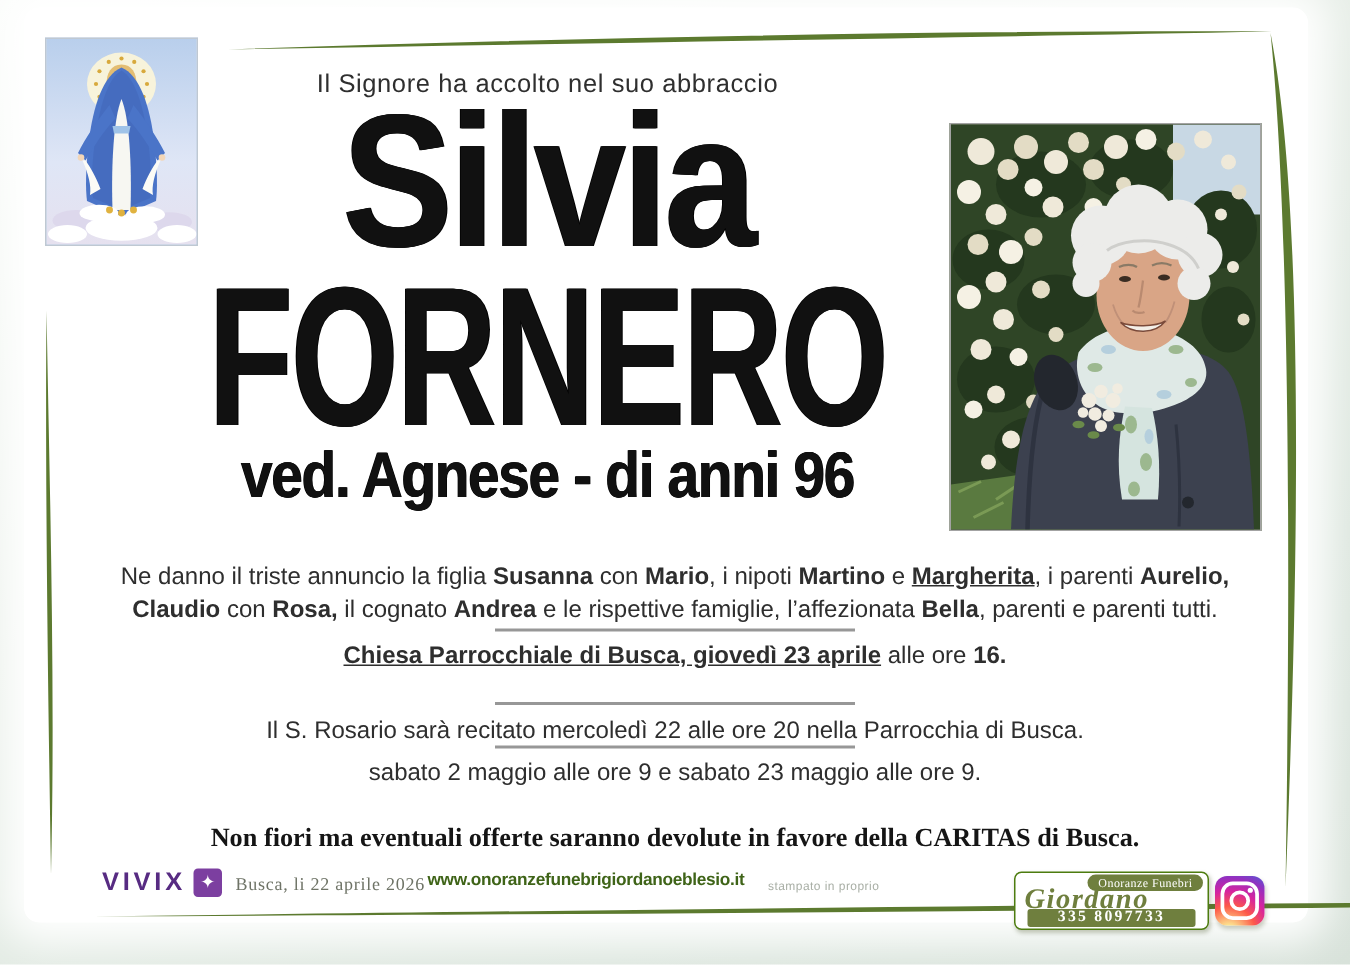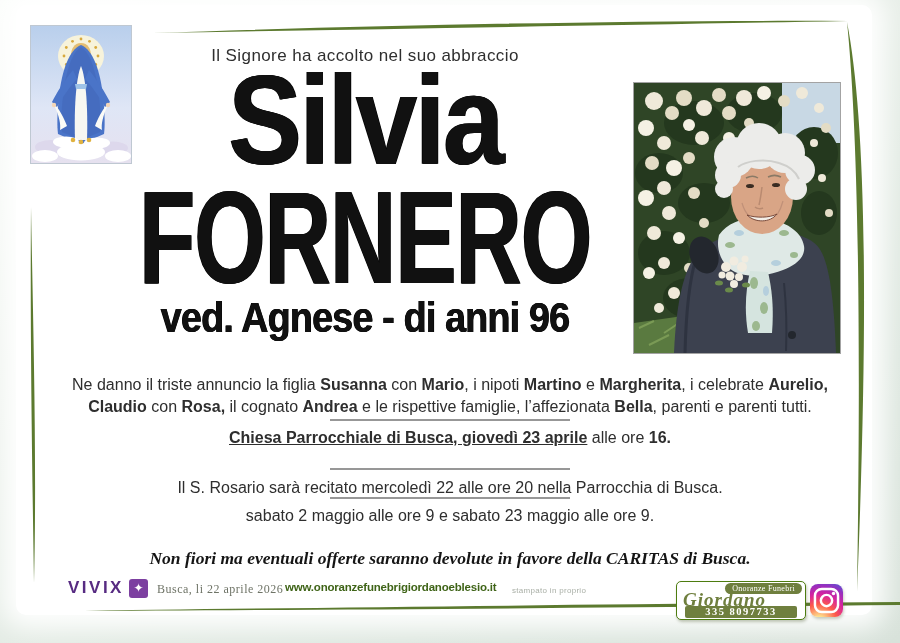--- a/index.html
+++ b/index.html
@@ -39,21 +39,21 @@
   .portrait{position:absolute;left:633px;top:82px;width:206px;height:270px;border:1px solid #a3a3a3;background:#33491f;}
   .madonna svg,.portrait svg{display:block;}
 
   
   .bodytext{position:absolute;left:35px;top:0;width:830px;text-align:center;color:#2e2e2e;font-size:16px;}
   .bodytext div.par{position:absolute;width:100%;line-height:22px;white-space:nowrap;}
   .p1{top:374px;}
   .p2{top:427px;}
   .p3{top:477px;}
   .p4{top:505px;}
-  .p5{top:547px;font-family:"Liberation Serif",serif;font-style:italic;font-weight:bold;font-size:17.5px;color:#151515;}
+  .p5{top:547px;font-family:"Liberation Serif",serif;font-weight:bold;font-size:17.5px;color:#151515;}
   .sep{position:absolute;left:0;right:0;margin:0 auto;width:240px;border-top:2px solid #979797;}
   .sep1{top:419px;} .sep2{top:468px;} .sep3{top:497px;}
 
   
   .vivix{position:absolute;left:68px;top:578px;display:flex;align-items:center;gap:5px;}
   .vivix .word{font-size:17px;font-weight:bold;letter-spacing:2.5px;color:#572b82;}
   .vivix .sq{width:19px;height:19px;background:#7c3fa0;border-radius:3px;color:#fff;
     display:flex;align-items:center;justify-content:center;font-size:12px;line-height:1;}
   .place-date{position:absolute;left:157px;top:582px;font-family:"Liberation Serif",serif;
     font-size:12px;color:#6e7366;letter-spacing:.5px;}
@@ -251,21 +251,21 @@
     <g fill="#6a8a4a">
       <ellipse cx="85" cy="200" rx="4" ry="2.5"></ellipse>
         <ellipse cx="112" cy="202" rx="4" ry="2.5"></ellipse>
         <ellipse cx="95" cy="207" rx="4" ry="2.5"></ellipse>
     </g>
   </svg>
 </div>
 
 <div class="bodytext">
   <div class="par p1">
-    <div><span>Ne danno il triste annuncio la figlia </span><span style="font-weight: bold;">Susanna</span><span> con </span><span style="font-weight: bold;">Mario</span><span>, i nipoti </span><span style="font-weight: bold;">Martino</span><span> e </span><span style="font-weight: bold;">Margherita</span><span>, i celebrate </span><span style="font-weight: bold;">Aurelio,</span></div>
+    <div><span>Ne danno il triste annuncio la figlia </span><span style="font-weight: bold;">Susanna</span><span> con </span><span style="font-weight: bold;">Mario</span><span>, i nipoti </span><span style="font-weight: bold;">Martino</span><span> e </span><span style="font-weight: bold; text-decoration: underline;">Margherita</span><span>, i parenti </span><span style="font-weight: bold;">Aurelio,</span></div>
     <div><span style="font-weight: bold;">Claudio</span><span> con </span><span style="font-weight: bold;">Rosa,</span><span> il cognato </span><span style="font-weight: bold;">Andrea</span><span> e le rispettive famiglie, l’affezionata </span><span style="font-weight: bold;">Bella</span><span>, parenti e parenti tutti.</span></div>
   </div>
   <div class="sep sep1"></div>
   <div class="par p2">
     <div><span style="font-weight: bold; text-decoration: underline;">Chiesa Parrocchiale di Busca, giovedì 23 aprile</span><span> alle ore </span><span style="font-weight: bold;">16.</span></div>
   </div>
   <div class="sep sep2"></div>
   <div class="par p3">Il S. Rosario sarà recitato mercoledì 22 alle ore 20 nella Parrocchia di Busca.</div>
   <div class="sep sep3"></div>
   <div class="par p4">

